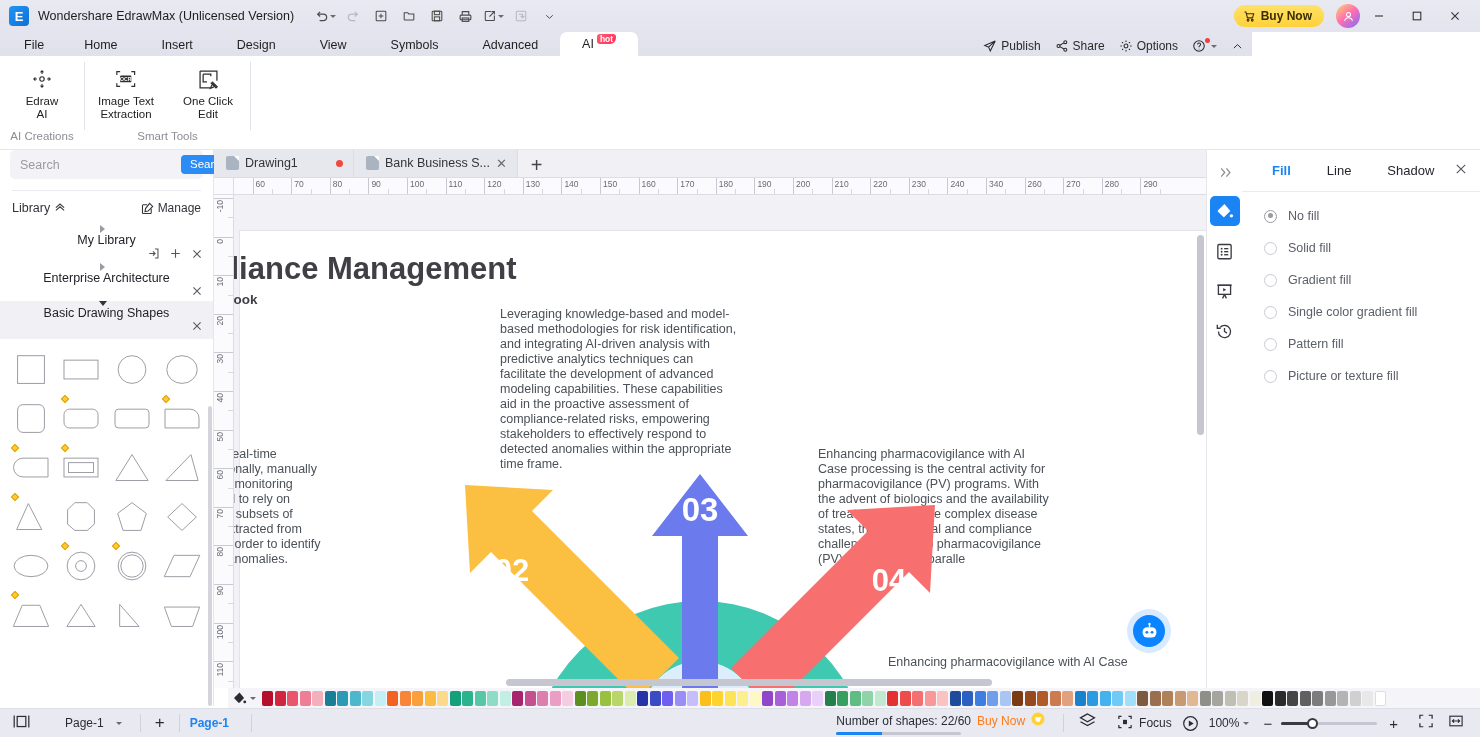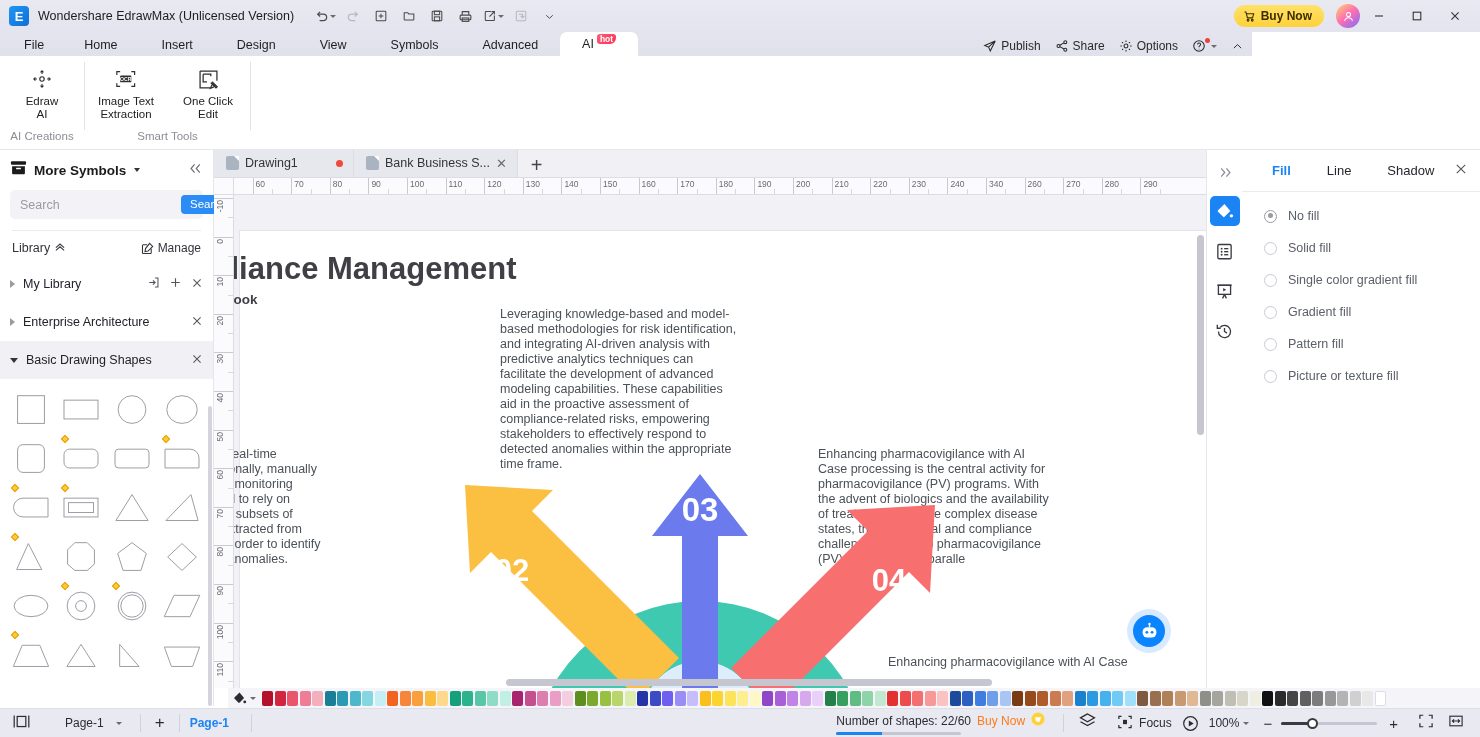--- a/index.html
+++ b/index.html
@@ -117,21 +117,21 @@
     background: #2b8cf5; color: #fff; font-size: 11.5px; border-radius: 4px;
     padding: 4px 9px; line-height: 1;
   }
   .sb-divider { height: 1px; background: #eaeaf0; margin: 11px 12px 0 12px; }
   .sb-libhead { height: 34px; display: flex; align-items: center; padding: 0 12px; }
   .sb-libhead .lt { font-size: 12.5px; color: #32323a; }
   .sb-libhead .up { margin-left: 4px; font-size: 10px; color: #3a3a42; }
   .sb-libhead .manage { margin-left: auto; font-size: 12px; color: #32323a; display: flex; align-items: center; gap: 4px; }
   .lib-row {
     height: 38px; display: flex; align-items: center; padding: 0 10px 0 10px;
-    font-size: 12.5px; color: #22222a;
+    font-size: 12.5px; color: #22222a; flex-direction: column;
   }
   .lib-row.active { background: #f1f1f5; }
   .lib-row .tri { width: 0; height: 0; margin-right: 8px; }
   .lib-row .tri.right { border-top: 4px solid transparent; border-bottom: 4px solid transparent; border-left: 5px solid #9a9aa3; }
   .lib-row .tri.down  { border-left: 4px solid transparent; border-right: 4px solid transparent; border-top: 5px solid #33333a; }
   .lib-row .acts { margin-left: auto; display: flex; align-items: center; gap: 9px; color: #55555e; font-size: 12px; }
   .shape-grid {
     flex: 1; overflow: hidden; padding: 6px 6px 0 6px;
     display: grid; grid-template-columns: repeat(4, 1fr); grid-auto-rows: 49px;
     position: relative;
@@ -510,36 +510,20 @@
           </span>
         </div>
       </div>
       <div class="rib-grouplabel">Smart Tools</div>
     </div>
     <div class="rib-sep"></div>
   </div>
   <div class="ribbon-bottom-line"></div>
 
   <div class="sidebar">
-    <div class="sb-head">
-      <span>
-        <svg width="17" height="16" viewBox="0 0 18 17" fill="#1b1b1b">
-          <rect x="1" y="1.4" width="16" height="3.6" rx="1"></rect>
-          <path d="M2.2 6.6h13.6v7.6a1 1 0 0 1-1 1H3.2a1 1 0 0 1-1-1z"></path>
-          <rect x="6.4" y="8.2" width="5.2" height="1.7" rx=".7" fill="#fff"></rect>
-          </svg>
-      </span>
-      <span class="t">More Symbols</span>
-      <span class="chev-d"></span>
-      <span class="sb-collapse">
-        <svg width="15" height="13" viewBox="0 0 16 14" fill="none" stroke="currentColor" stroke-width="1.3">
-          <path d="M7 2.6 3.2 7 7 11.4M12.6 2.6 8.8 7l3.8 4.4"></path>
-          </svg>
-      </span>
-    </div>
 
     <div class="sb-search">
       <input type="text" placeholder="Search" style="">
       <span class="go">Search</span>
     </div>
     <div class="sb-divider"></div>
 
     <div class="sb-libhead">
       <span class="lt">Library</span>
       <span class="up">
@@ -996,25 +980,25 @@
     <div class="rp-opt">
       <span class="radio sel"></span>
       <span class="t">No fill</span>
     </div>
     <div class="rp-opt">
       <span class="radio"></span>
       <span class="t">Solid fill</span>
     </div>
     <div class="rp-opt">
       <span class="radio"></span>
-      <span class="t">Single color gradient fill</span>
+      <span class="t">Gradient fill</span>
     </div>
     <div class="rp-opt">
       <span class="radio"></span>
-      <span class="t">Gradient fill</span>
+      <span class="t">Single color gradient fill</span>
     </div>
     <div class="rp-opt">
       <span class="radio"></span>
       <span class="t">Pattern fill</span>
     </div>
     <div class="rp-opt">
       <span class="radio"></span>
       <span class="t">Picture or texture fill</span>
     </div>
   </div>

